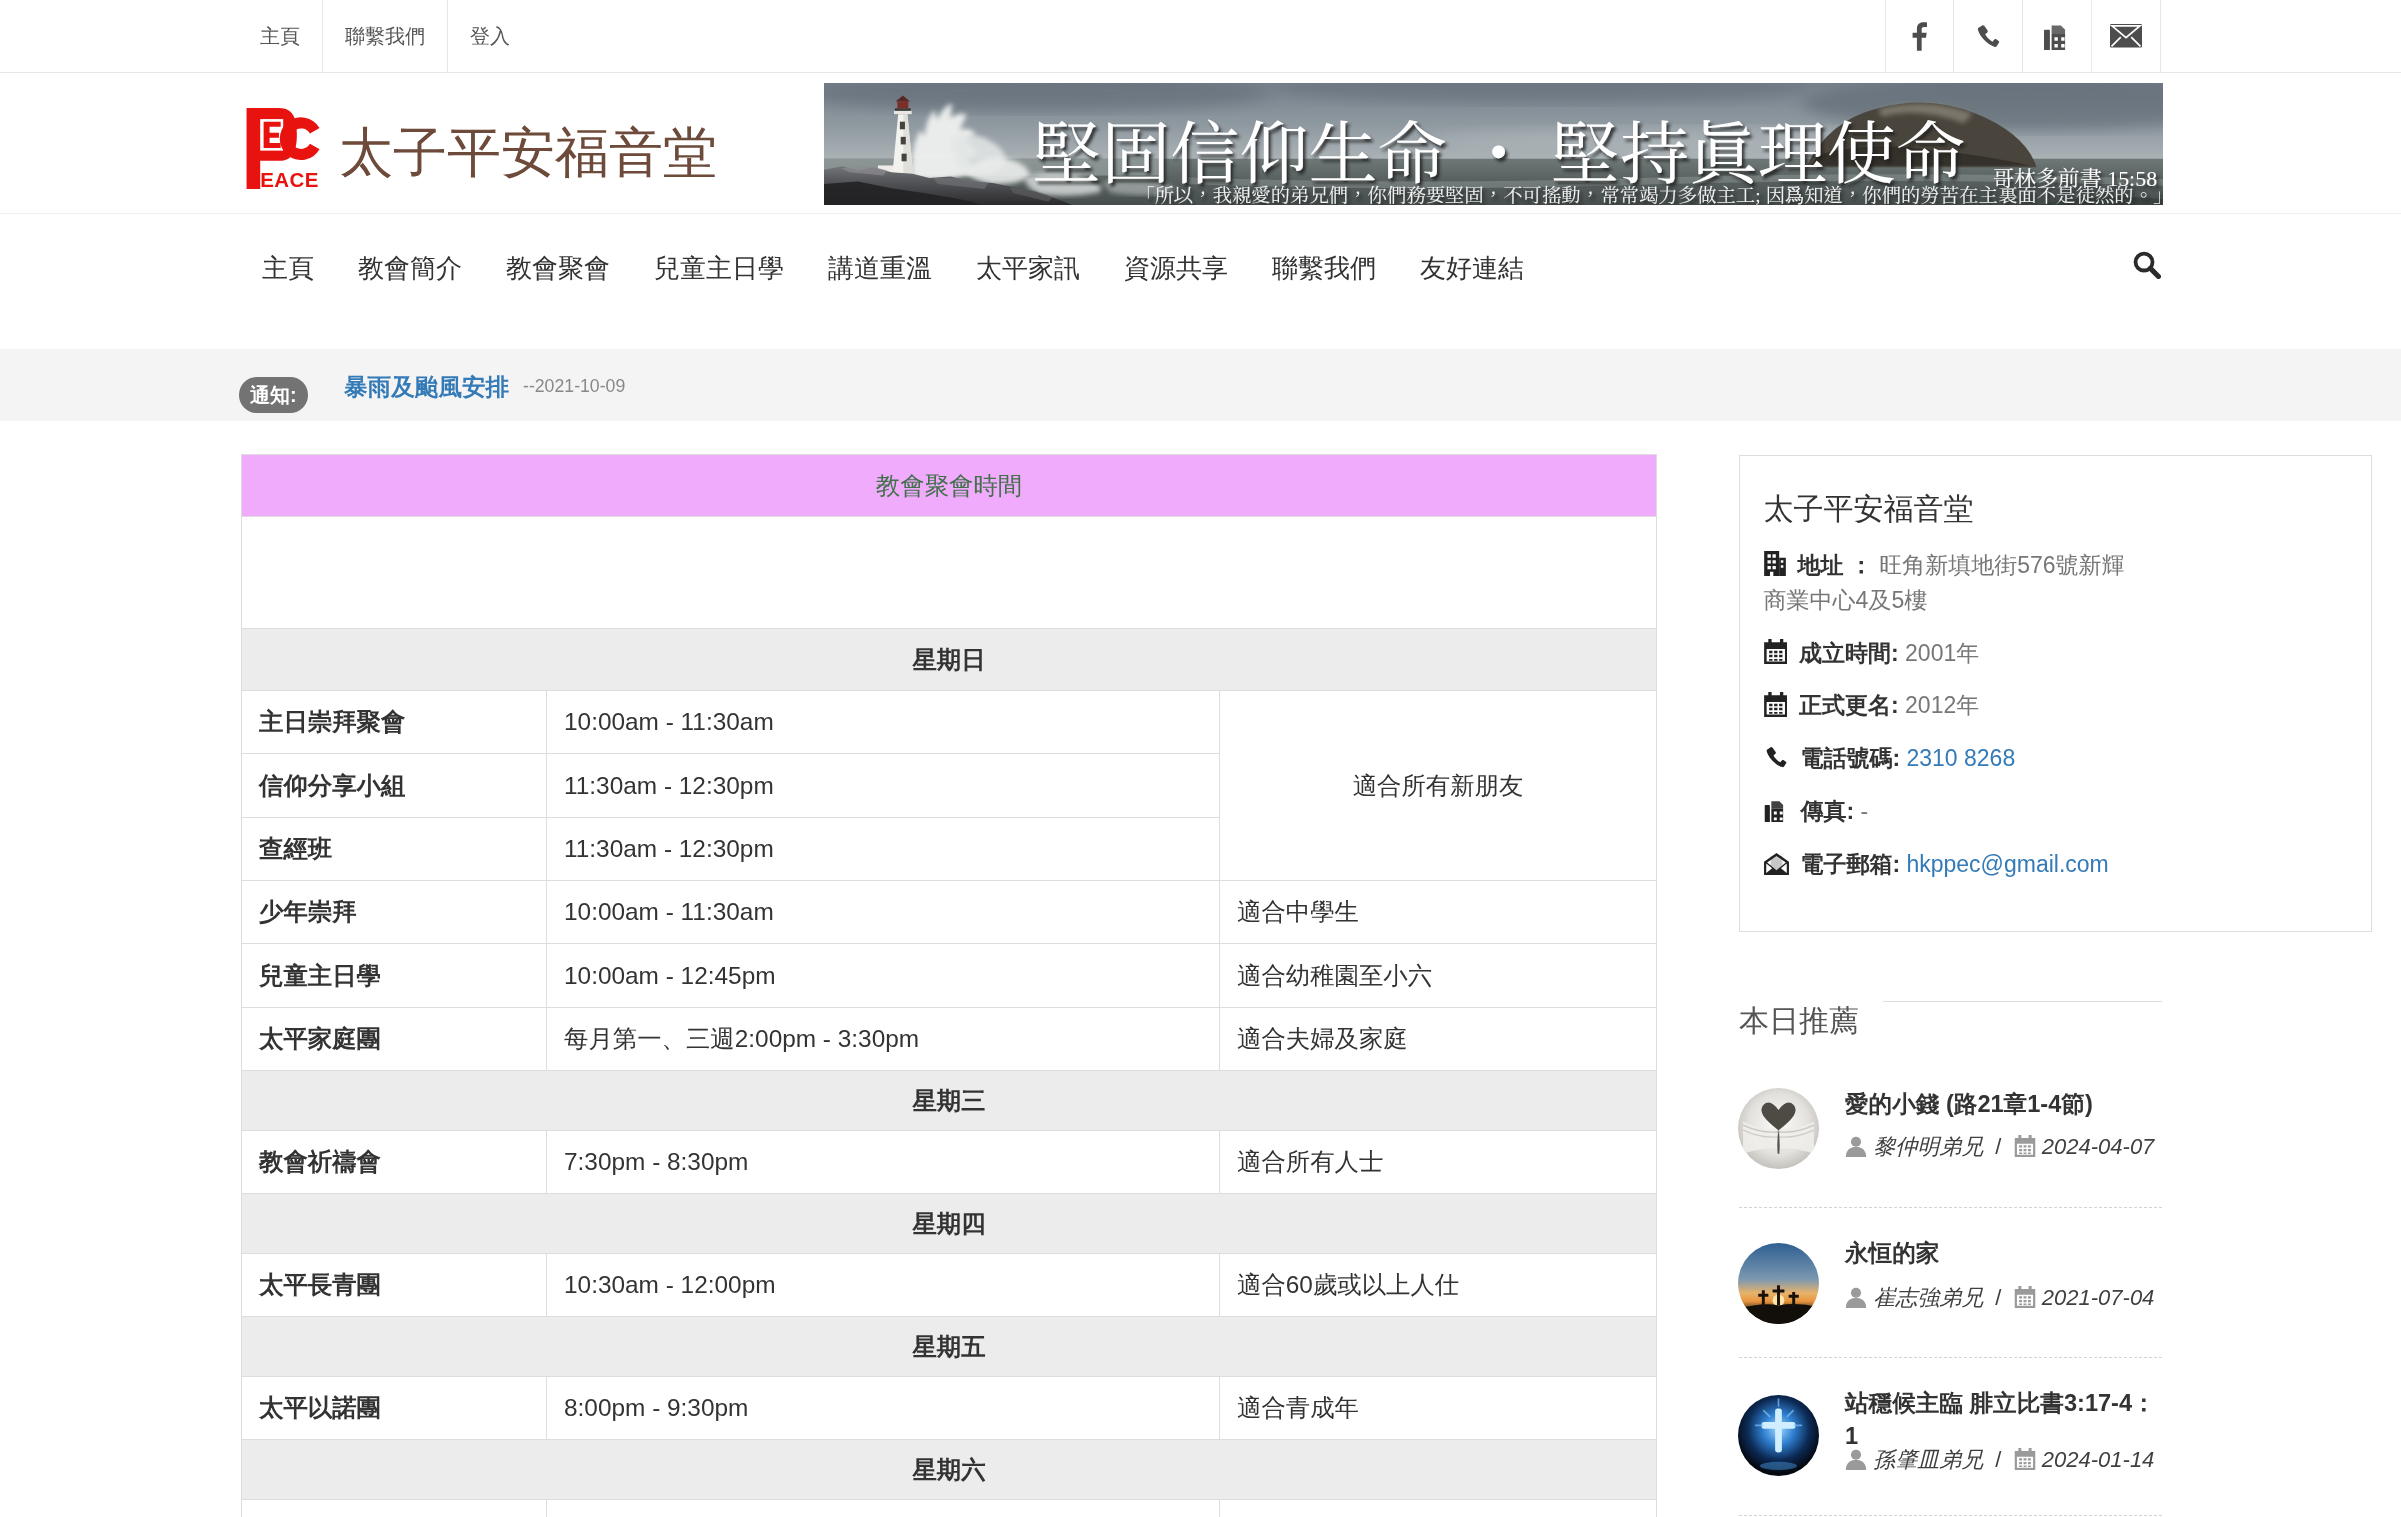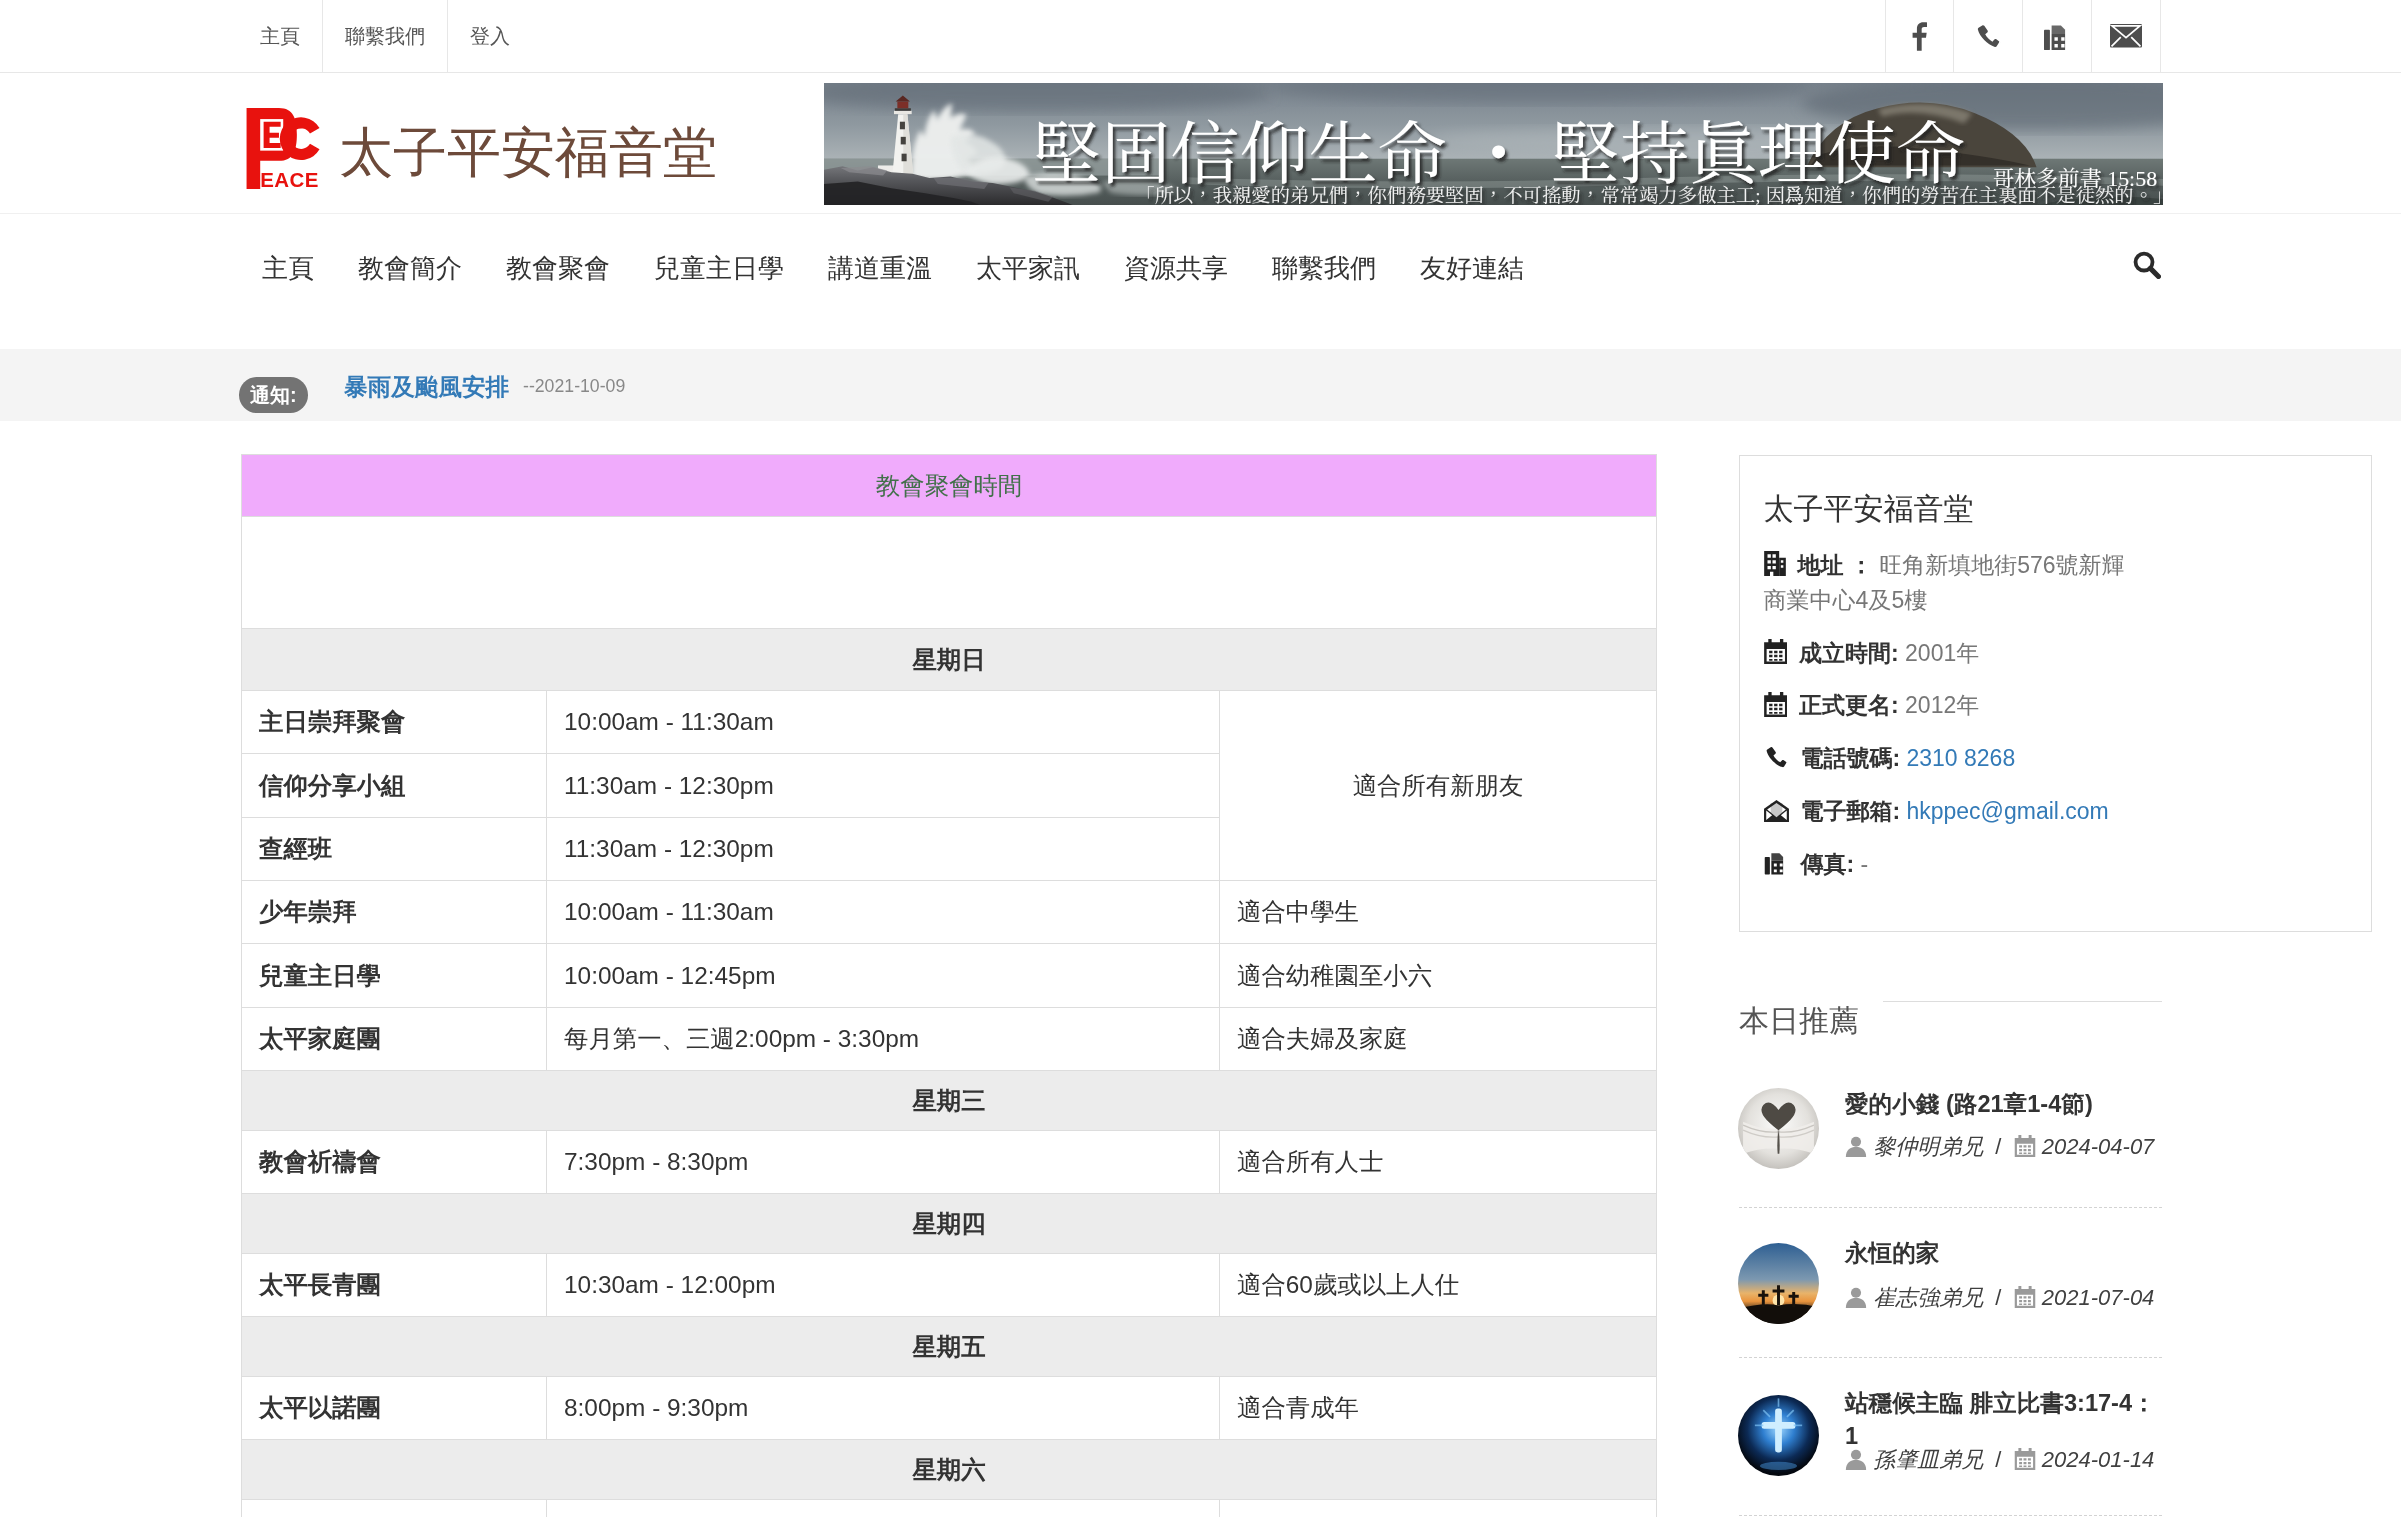--- a/index.html
+++ b/index.html
@@ -303,30 +303,30 @@
       </svg><b>成立時間:</b> 2001年</div>
   <div class="ci"><svg width="23.6" height="25" viewBox="0 0 28 30" fill="#222">
         <path d="M0 4h28v26H0zm3 8h22v15H3z" fill-rule="evenodd"></path>
         <rect x="5" y="0" width="4" height="7"></rect>
         <rect x="19" y="0" width="4" height="7"></rect>
         <path d="M6 14h4v3H6zm6 0h4v3h-4zm6 0h4v3h-4zM6 19h4v3H6zm6 0h4v3h-4zm6 0h4v3h-4zM6 24h4v2H6zm6 0h4v2h-4zm6 0h4v2h-4z"></path>
       </svg><b>正式更名:</b> 2012年</div>
   <div class="ci"><svg width="25" height="25" viewBox="0 0 32 32" fill="#222">
         <path d="M30.7 23.3l-5.4-3.9c-.8-.5-1.8-.4-2.4.3l-2.2 2.4c-3.3-1.7-6.8-5.2-8.6-8.7l2.5-2.1c.7-.6.8-1.6.3-2.4L11 3.4c-.5-.8-1.6-1-2.4-.5L4.2 5.7c-.7.5-1 1.3-.8 2.1 2 8.5 11.5 18.2 20.2 20.5.8.2 1.7-.1 2.1-.8l2.6-4.2c.5-.8.3-1.9-.6-2z"></path>
       </svg><b>電話號碼:</b> <a>2310 8268</a></div>
+  <div class="ci"><svg width="25" height="23.6" viewBox="0 0 34 32" fill="#222">
+        <rect x="1" y="8" width="7" height="24" rx="1"></rect>
+        <path d="M10 3h11l5 5v5H10z" opacity="0.85"></path>
+        <path d="M10 13h16v19H10zm3.4 4h4v4h-4zm8 0h4v4h-4zm-8 8h4v4h-4zm8 0h4v4h-4z" fill-rule="evenodd"></path>
+      </svg><b>傳真:</b> -</div>
   <div class="ci"><svg width="25" height="22" viewBox="0 0 34 30" fill="#222">
         <path d="M17 0L0 12v18h34V12zM3 27.3V14.2l8 6.6zm28 0l-8-6.5 8-6.6zM17 23.5L4.3 13.1 17 4l12.7 9.1z" fill-rule="evenodd"></path>
         <path d="M8 6h18v12l-9 7-9-7z" fill="none"></path>
         <path d="M9 4h16v13.5L17 24l-8-6.5z" opacity="0.25"></path>
       </svg><b>電子郵箱:</b> <a>hkppec@gmail.com</a></div>
-  <div class="ci"><svg width="25" height="23.6" viewBox="0 0 34 32" fill="#222">
-        <rect x="1" y="8" width="7" height="24" rx="1"></rect>
-        <path d="M10 3h11l5 5v5H10z" opacity="0.85"></path>
-        <path d="M10 13h16v19H10zm3.4 4h4v4h-4zm8 0h4v4h-4zm-8 8h4v4h-4zm8 0h4v4h-4z" fill-rule="evenodd"></path>
-      </svg><b>傳真:</b> -</div>
 </div>
 
 <div id="rec">
   <h4>本日推薦<span class="hline"></span></h4>
 </div>
 
 <div class="ritem" style="left:1738px; top:1088px;">
   <div class="thumb">
     <svg width="81" height="81" viewBox="0 0 96 96">
       <defs>

